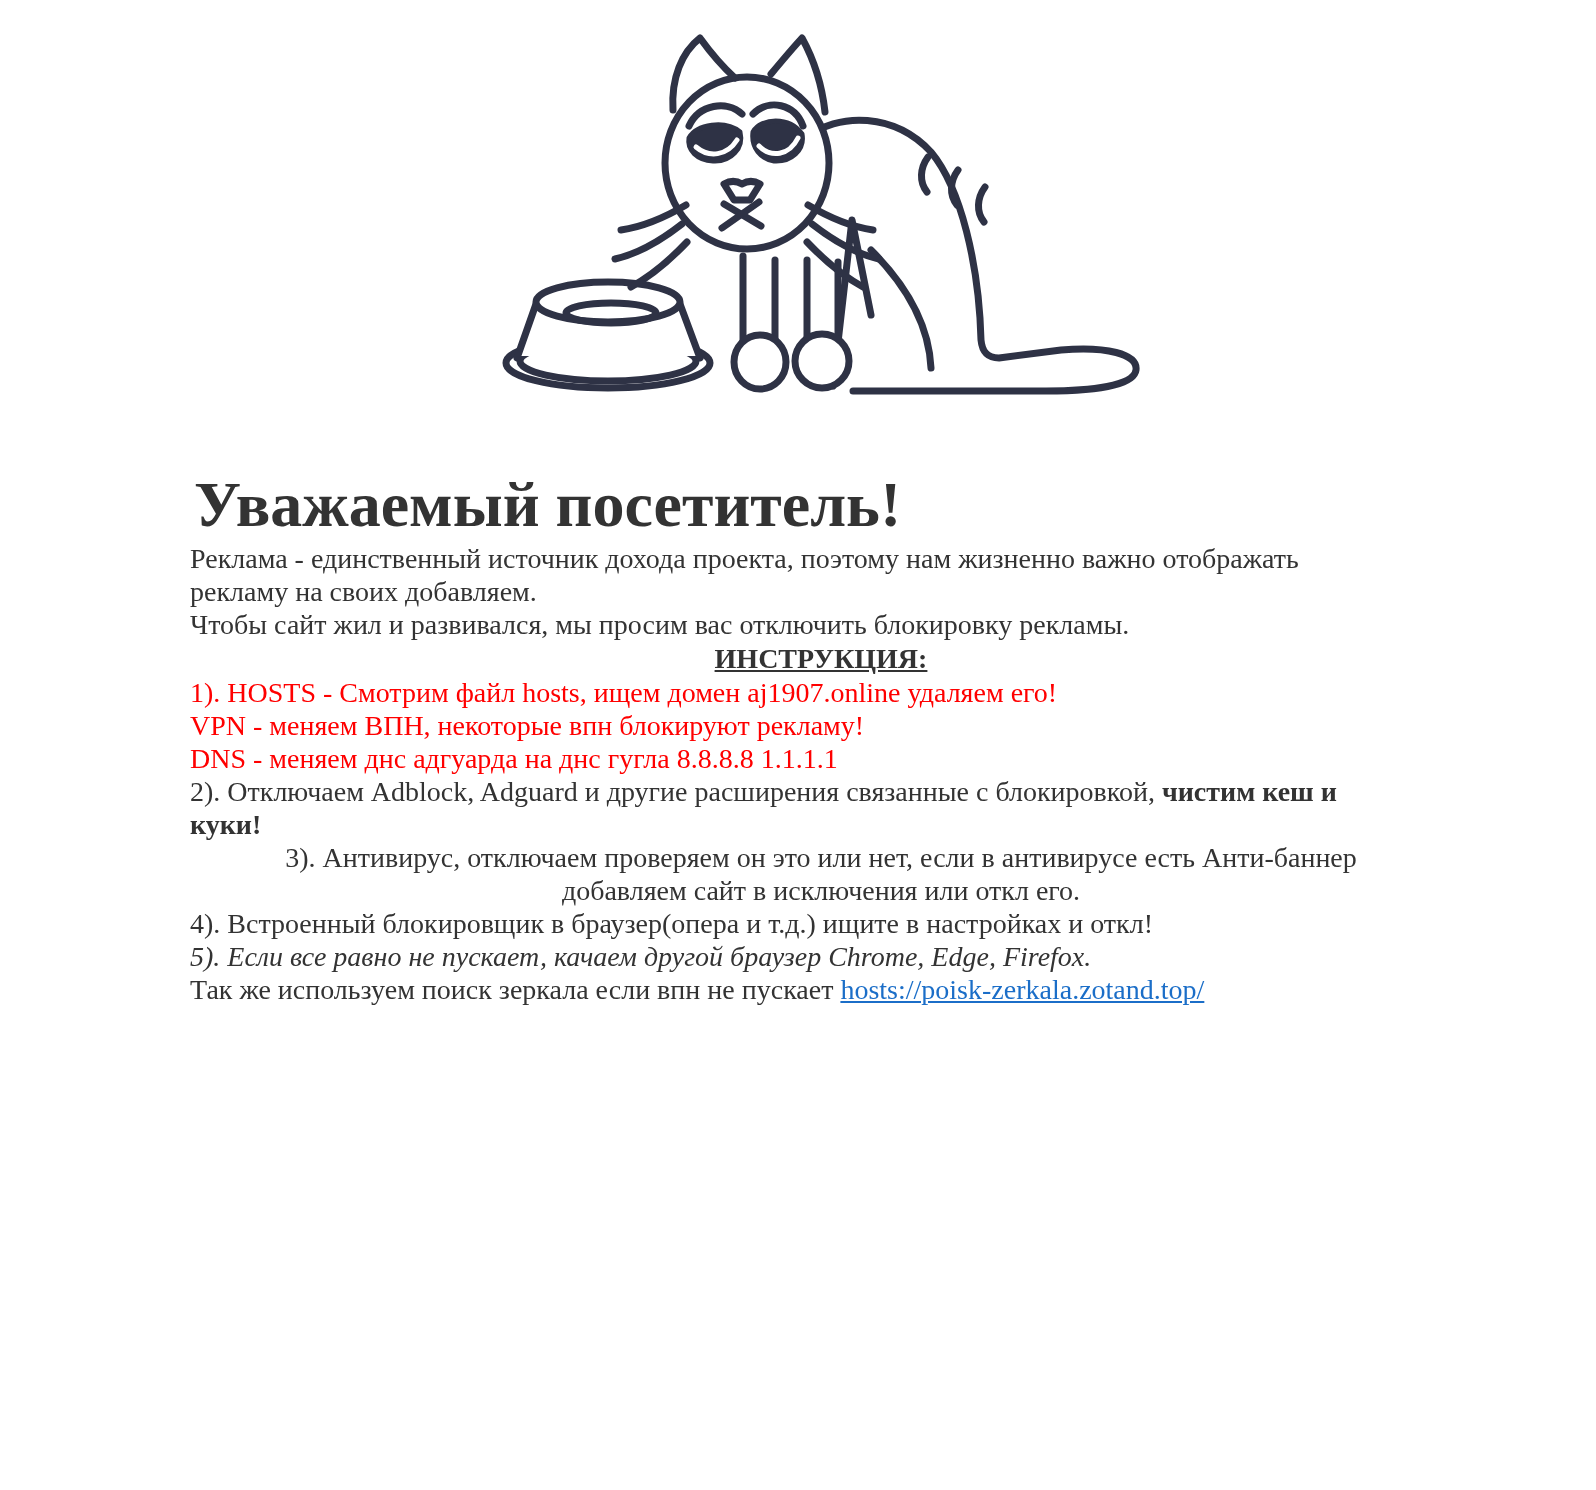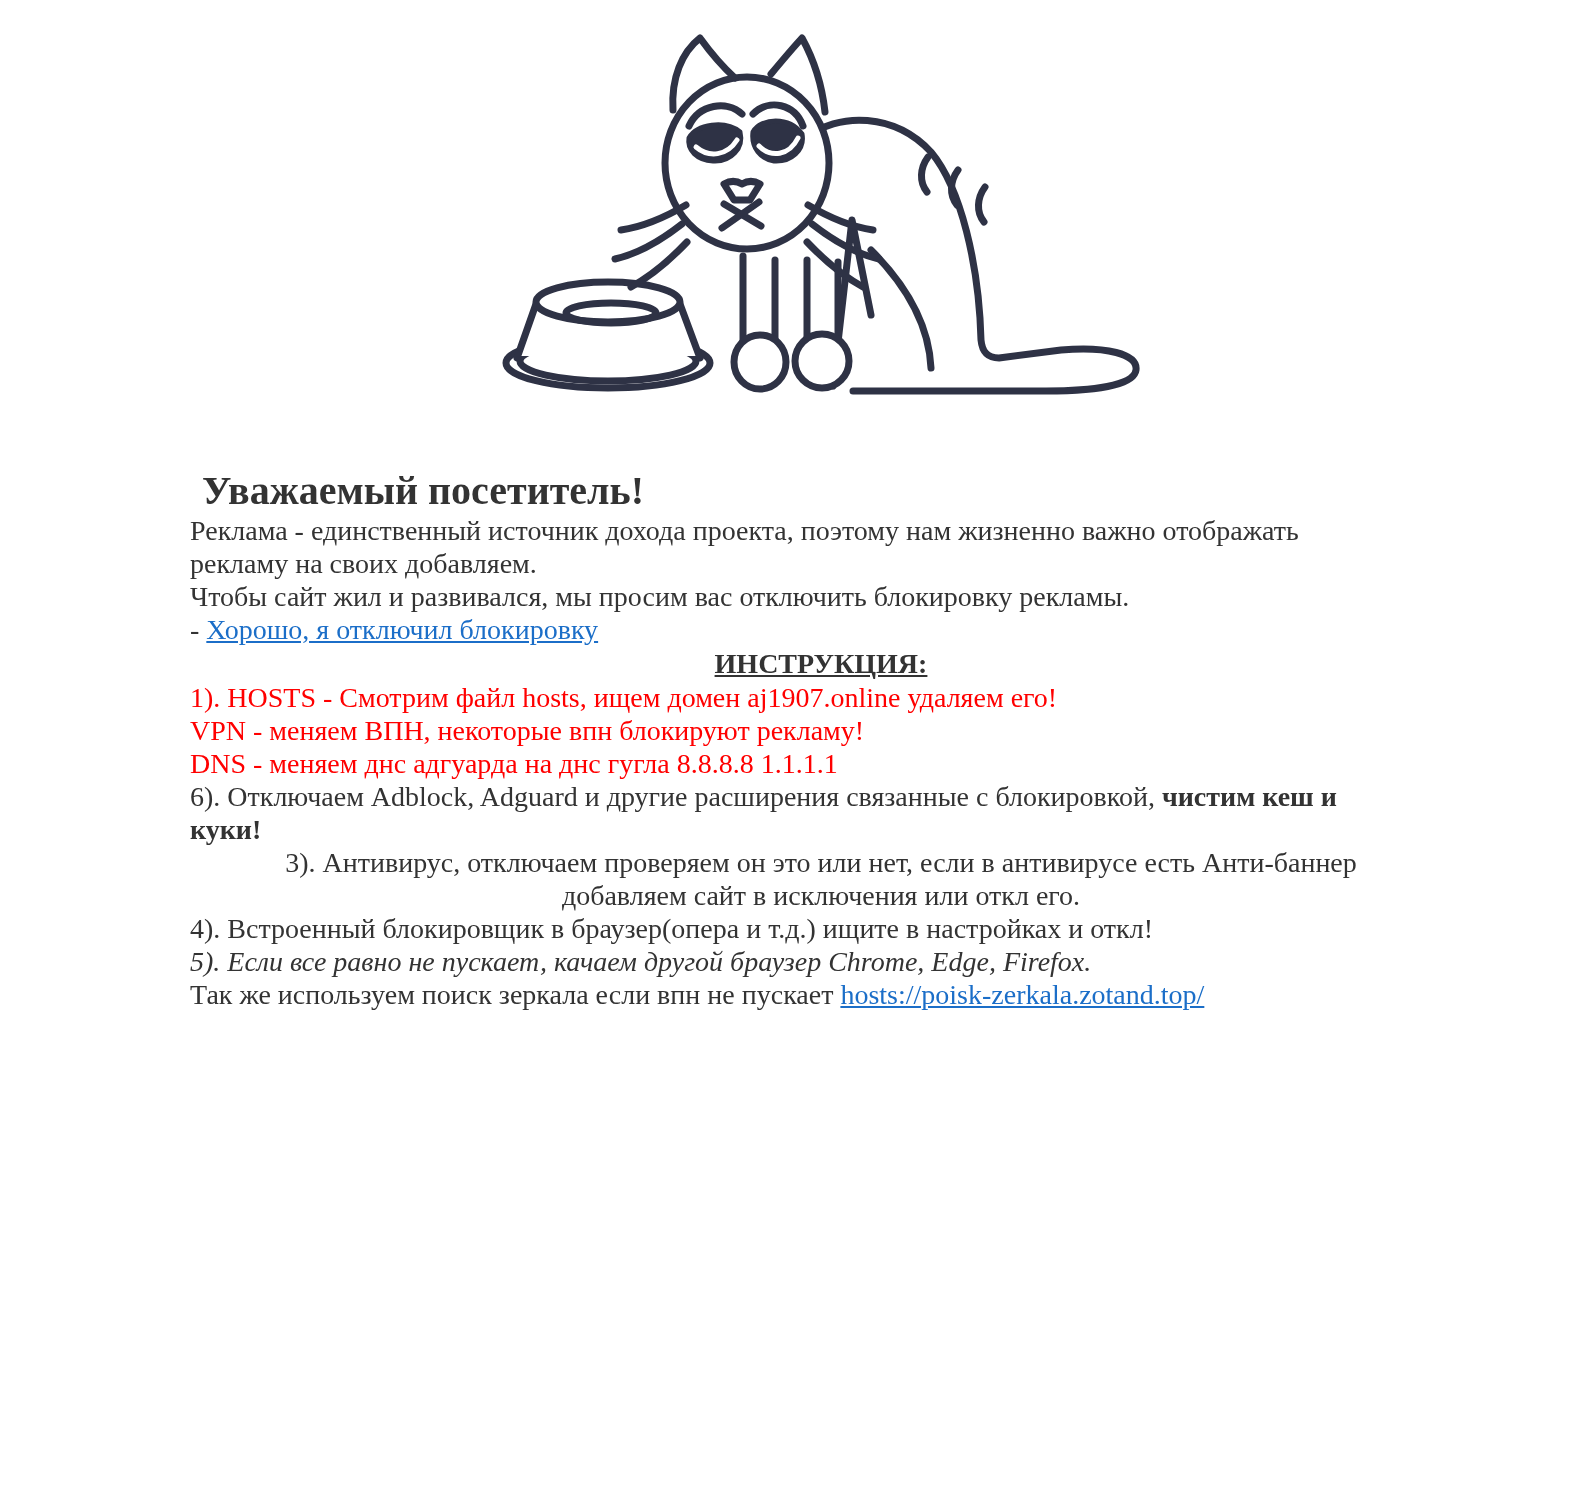--- a/index.html
+++ b/index.html
@@ -19,24 +19,24 @@
   .page{
     margin-left:190px;
     width:1262px;
   }
   .illustration{
     display:block;
     margin:10px auto 0 auto;
     width:680px;height:400px;
   }
   h1.page-title{
-    font-size:40px;
+    font-size:64px;
     line-height:1.15;
     font-weight:bold;
-    margin:58px 0 0 12px;
+    margin:58px 0 0 4px;
     color:var(--txt);
   }
   p.body-text{
     font-size:28px;
     line-height:33px;
     margin:0;
     white-space:pre;
   }
   .mt-p1{margin-top:45px;}
   .mt-p2{margin-top:38px;}
@@ -142,29 +142,28 @@
   </svg>
 
   <h1 class="page-title">Уважаемый посетитель!</h1>
 
 
   <p class="body-text mt-p2">Реклама - единственный источник дохода проекта, поэтому нам жизненно важно отображать
 рекламу на своих добавляем.</p>
 
   <p class="body-text mt-p3">Чтобы сайт жил и развивался, мы просим вас отключить блокировку рекламы.</p>
 
-  <p class="body-text mt-link"><span>- </span><a href="#">Хорошо, я отключил блокировку</a></p>
 
   <p class="instruction-line mt-instr"><b>ИНСТРУКЦИЯ:</b></p>
 
   <p class="body-text alert-text mt-red">1). HOSTS - Смотрим файл hosts, ищем домен aj1907.online удаляем его!
 VPN - меняем ВПН, некоторые впн блокируют рекламу!
 DNS - меняем днс адгуарда на днс гугла 8.8.8.8 1.1.1.1</p>
 
-  <p class="body-text mt-s2"><span>6). Отключаем Adblock, Adguard и другие расширения связанные с блокировкой, </span><b>чистим кеш и
+  <p class="body-text mt-s2"><span>2). Отключаем Adblock, Adguard и другие расширения связанные с блокировкой, </span><b>чистим кеш и
 куки!</b></p>
 
   <p class="body-text mt-s3">3). Антивирус, отключаем проверяем он это или нет, если в антивирусе есть Анти-баннер
 добавляем сайт в исключения или откл его.</p>
 
   <p class="body-text mt-s4">4). Встроенный блокировщик в браузер(опера и т.д.) ищите в настройках и откл!</p>
 
   <p class="body-text mt-s5">5). Если все равно не пускает, качаем другой браузер Chrome, Edge, Firefox.</p>
 
   <p class="body-text mt-last"><span>Так же используем поиск зеркала если впн не пускает </span><a href="#">hosts://poisk-zerkala.zotand.top/</a></p>

